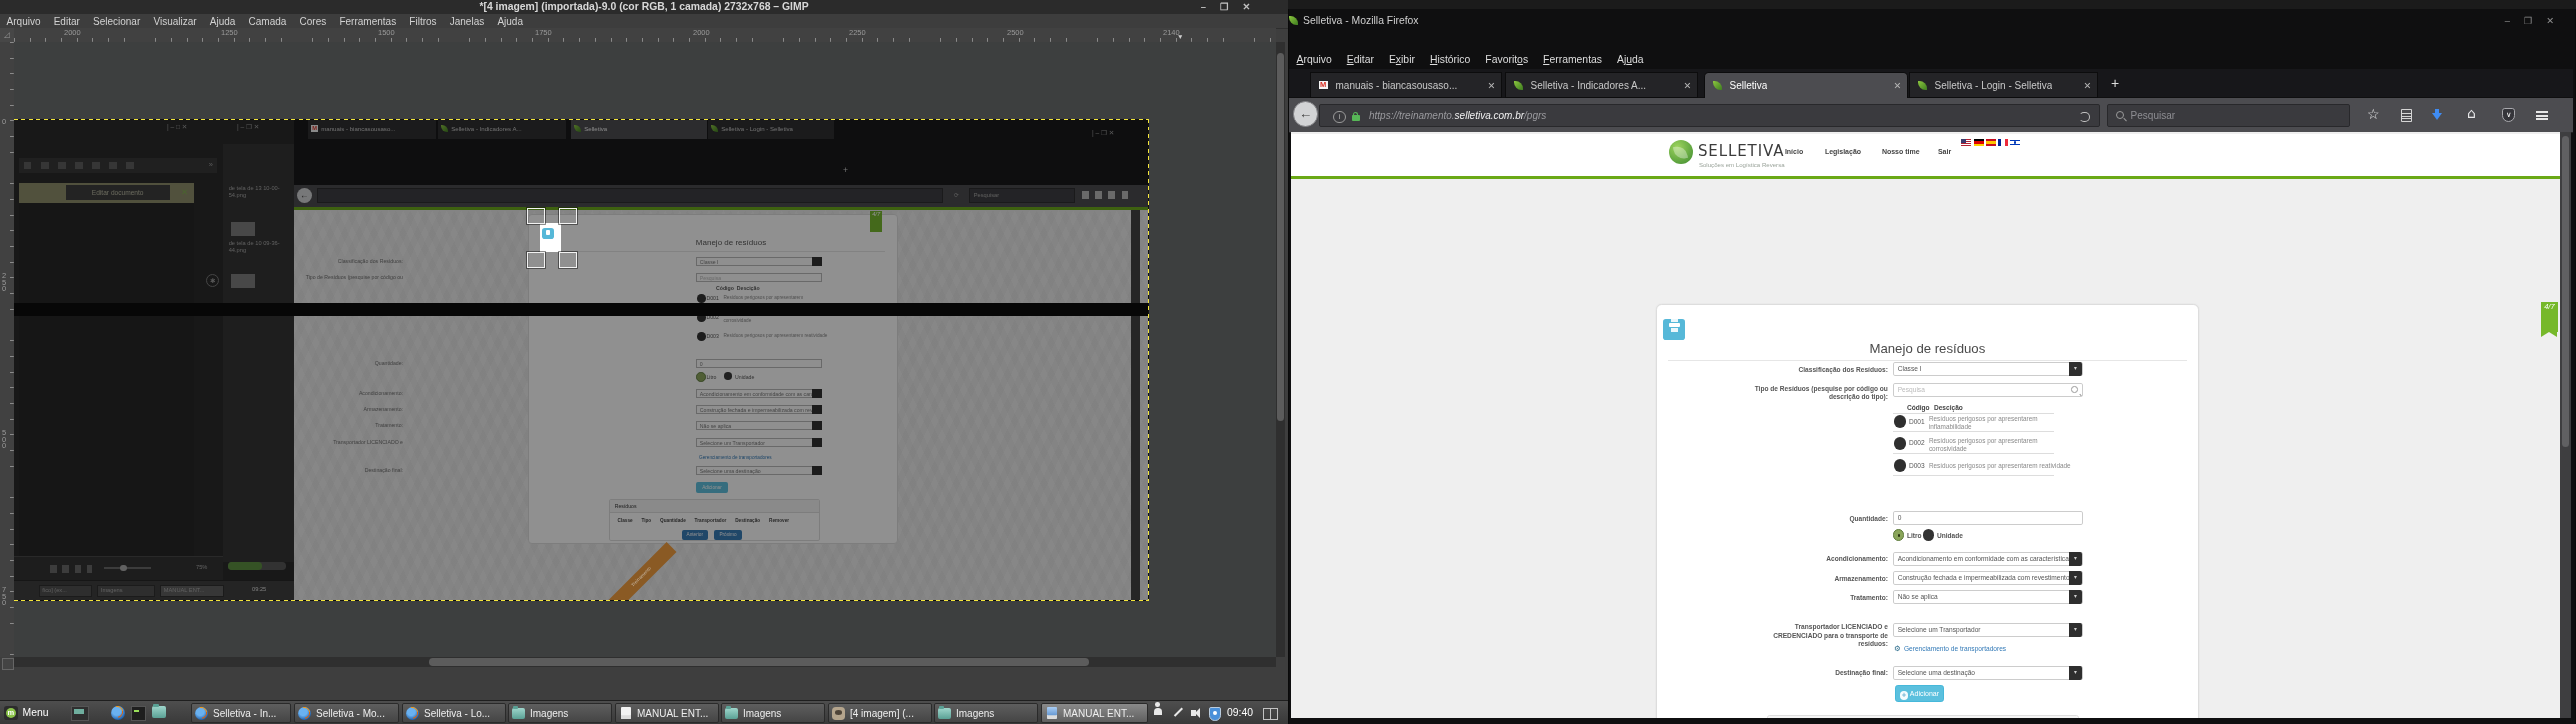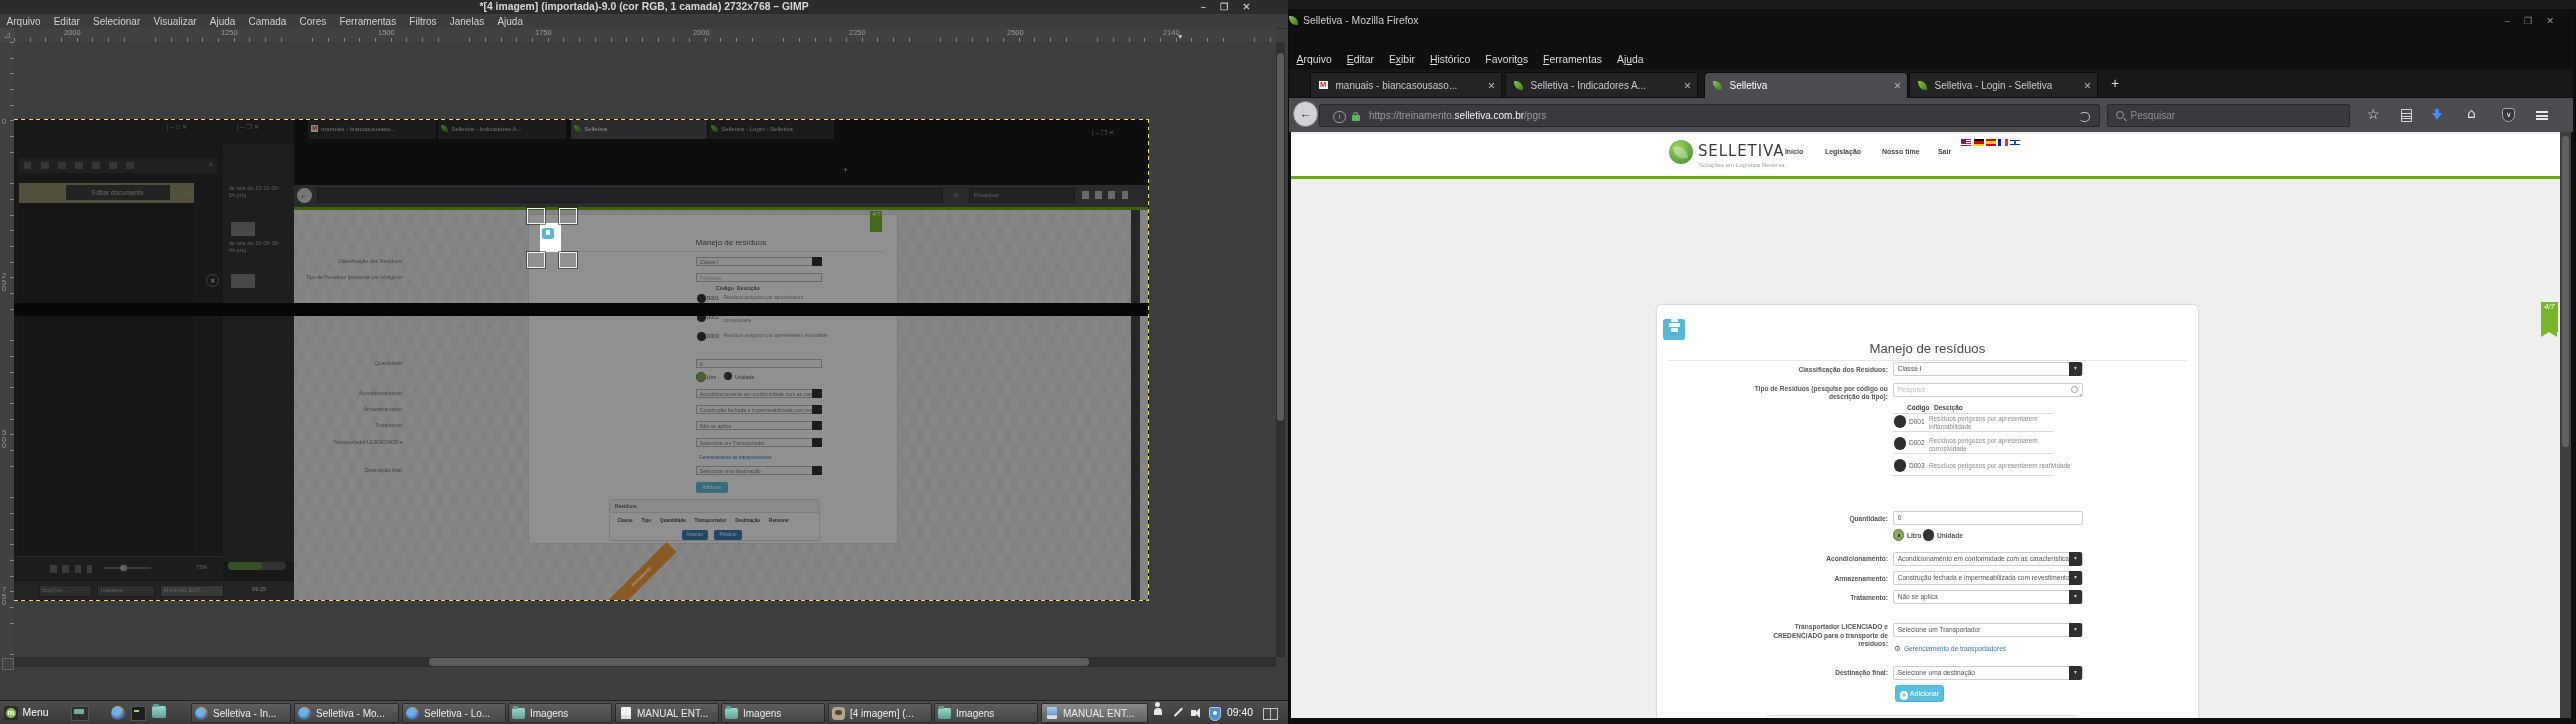--- a/index.html
+++ b/index.html
@@ -417,21 +417,21 @@
         <span class="fav leaf"></span>
         <span class="ell" style="display:inline-block;max-width:141px;">Selletiva - Login - Selletiva</span>
         <span class="x">✕</span>
       </div>
       <span class="a" style="left:822px;top:5.7px;color:#ddd;font-size:14px;">+</span>
     </div>
     <div id="navbar" class="a">
       <div class="field" style="left:30px;top:5.7px;width:781px;height:22.6px;">
         <span class="a info-i" style="left:13.2px;top:5.7px;">i</span>
         <span class="a lock" style="left:32px;top:10.4px;"></span>
-        <span class="a urltxt nw" style="left:49px;top:0;"><span>https://treinamento.</span><b>selletiva.com.br</b><span>/pgrs</span></span>
+        <span class="a urltxt nw" style="left:49px;top:0;font-style:italic;"><span>https://treinamento.</span><b>selletiva.com.br</b><span>/pgrs</span></span>
         <span class="a reload" style="right:9.4px;top:6.6px;"></span>
       </div>
       <div class="field" style="left:818px;top:5.7px;width:243px;height:22.6px;">
         <span class="a mag" style="left:7.5px;top:5.7px;"></span>
         <span class="a urltxt" style="left:22.6px;top:0;color:#8e8e93;">Pesquisar</span>
       </div>
       <span class="navico" style="left:1078px;top:7.5px;font-size:14px;font-family:'DejaVu Sans',sans-serif;">☆</span>
       <span class="a clip" style="left:1112px;top:10.4px;"></span>
       <span class="a dl-arrow" style="left:1143px;top:15px;"></span>
       <span class="navico" style="left:1178px;top:6.6px;font-size:14px;font-family:'DejaVu Sans',sans-serif;">⌂</span>

